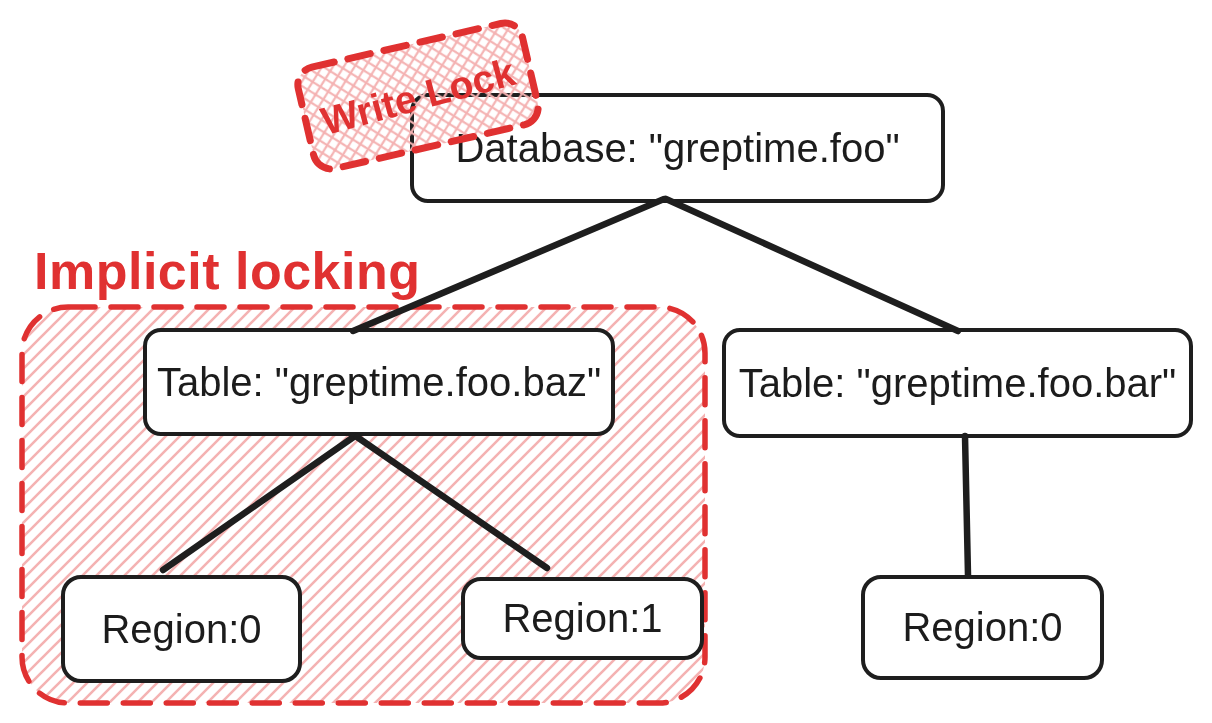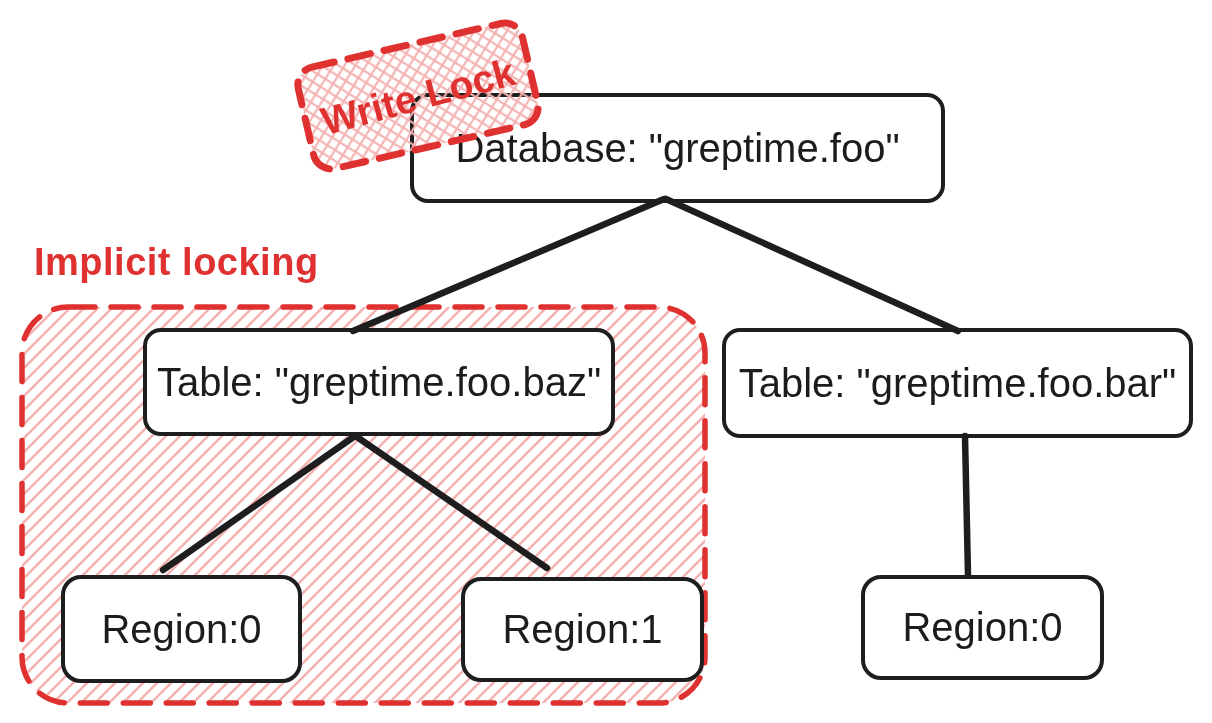--- a/index.html
+++ b/index.html
@@ -21,26 +21,26 @@
     border-radius:18px;
     display:flex;align-items:center;justify-content:center;
     font-size:40px;color:#1c1c1c;
     white-space:nowrap;
   }
   .node.region{border-radius:20px;margin-left:19px;}
   .node-db   {left:410px;top:93px; width:535px;height:110px;}
   .node-baz  {left:143px;top:328px;width:472px;height:108px;}
   .node-bar  {left:722px;top:328px;width:471px;height:110px;}
   .node-r0a  {left:42px; top:575px;width:241px;height:108px;}
-  .node-r1a  {left:442px;top:577px;width:243px;height:105px;}
+  .node-r1a  {left:442px;top:577px;width:243px;height:83px;}
   .node-r0b  {left:842px;top:575px;width:243px;height:105px;}
   .implicit-label{
     position:absolute;z-index:2;
     left:34px;top:241px;
-    font-size:38px;font-weight:600;
+    font-size:52px;font-weight:600;
     color:#e03131;letter-spacing:0.5px;
     white-space:nowrap;
   }
   .wl-text{
     font-size:39px;font-weight:700;
     fill:#e03131;
   }
 </style>
 </head>
 <body>

